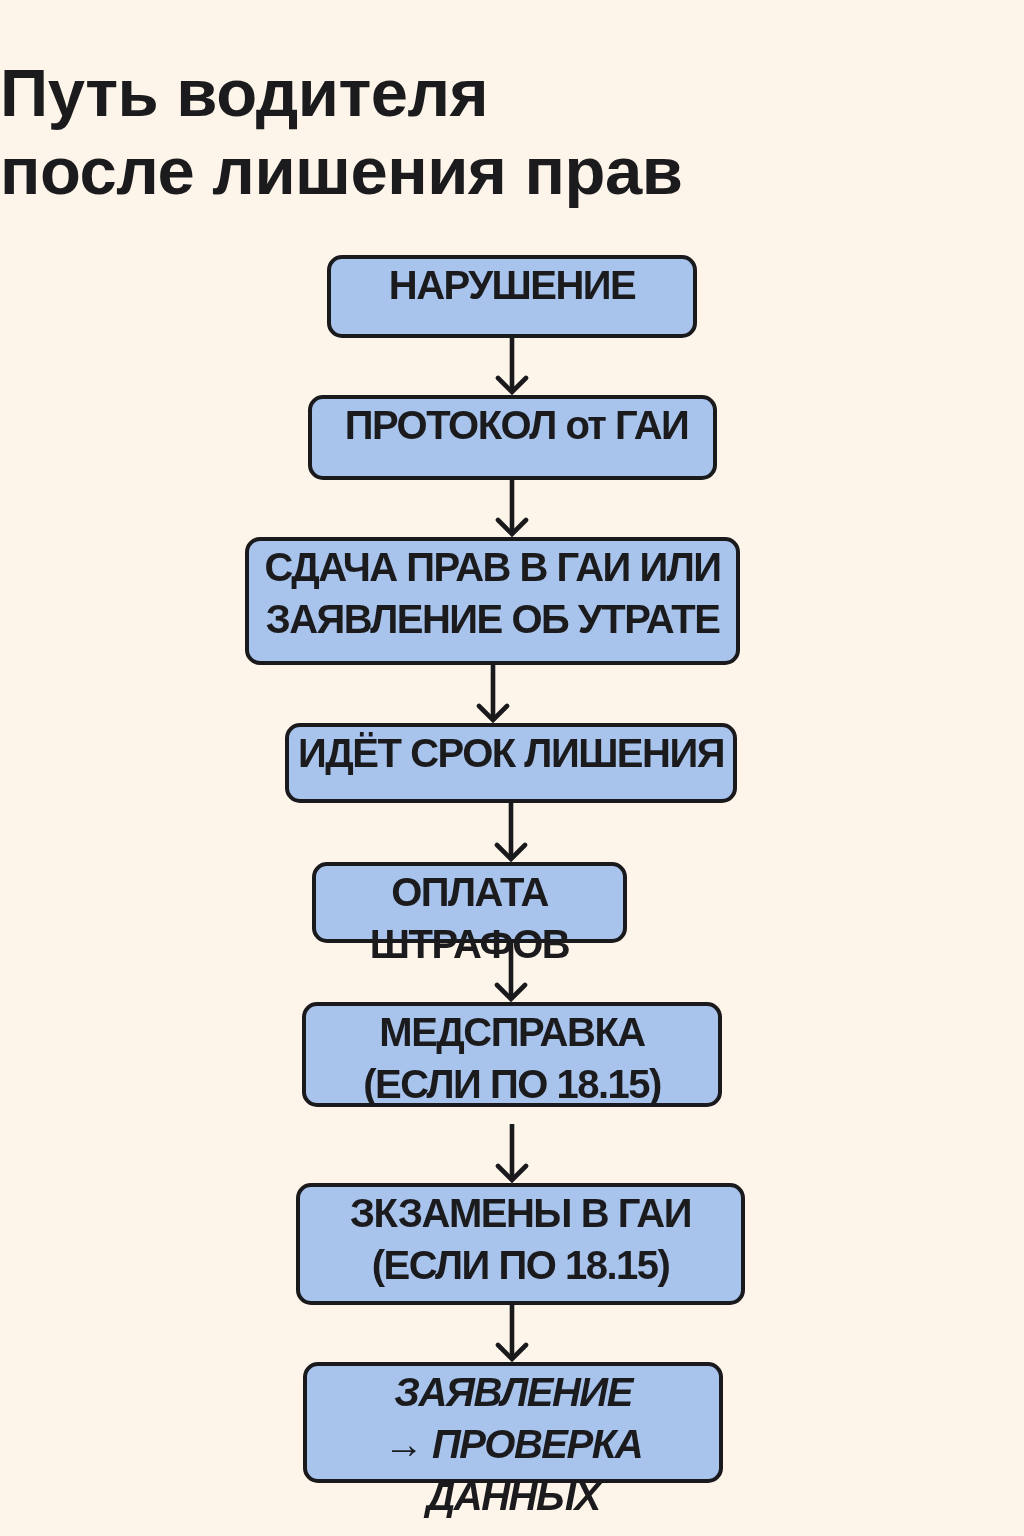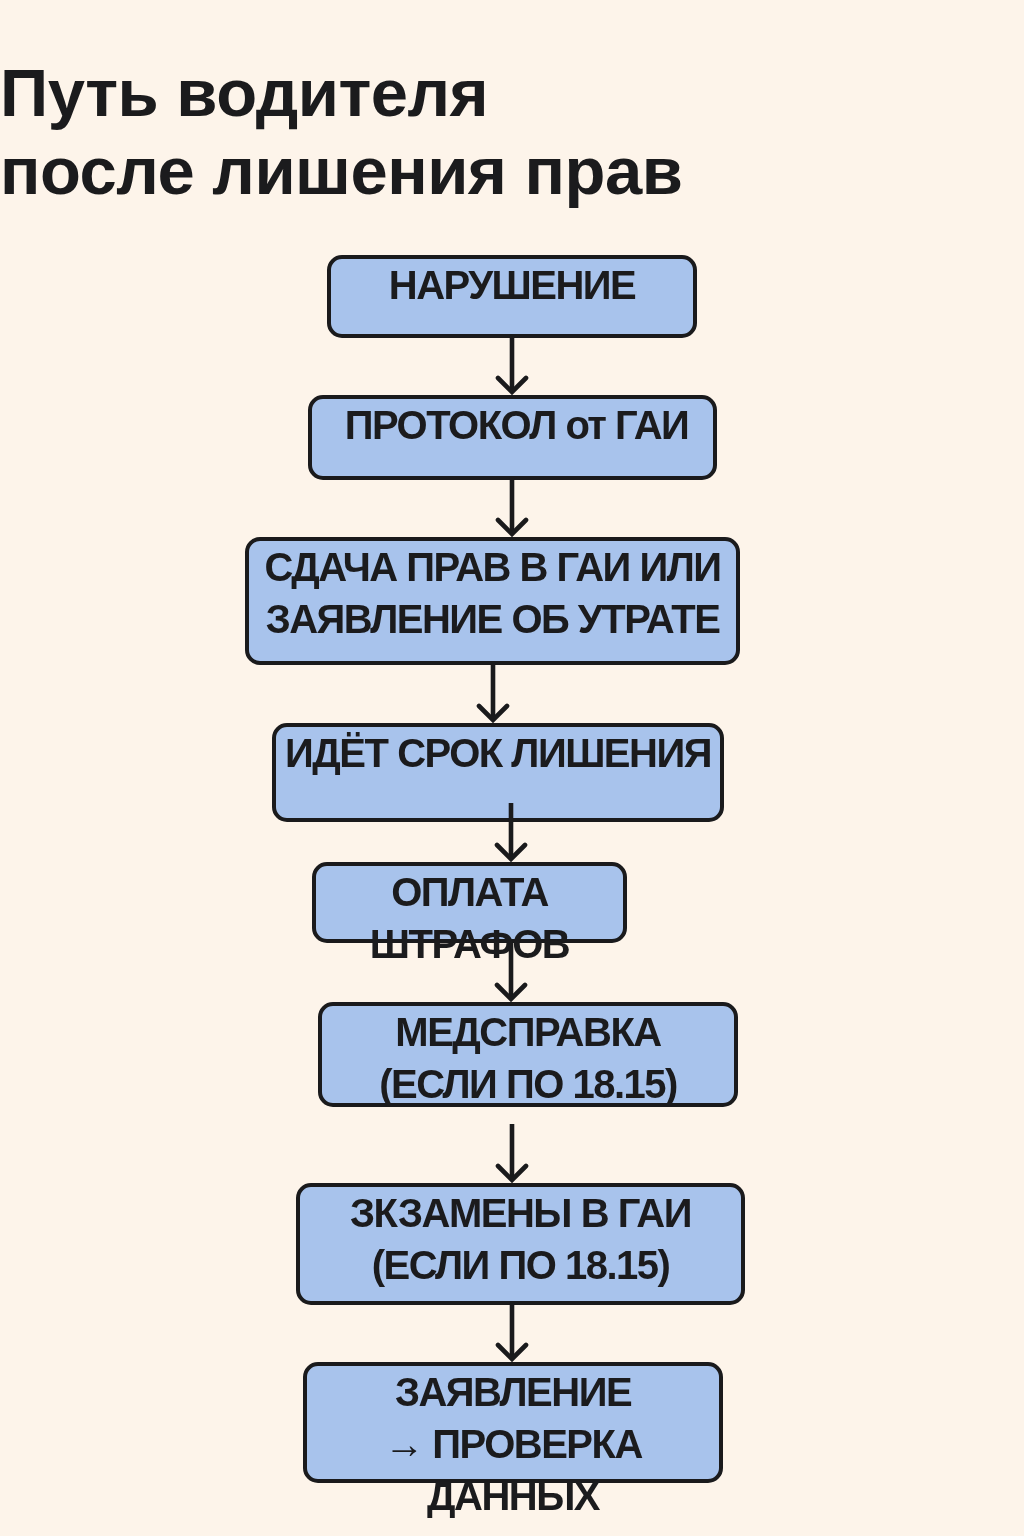--- a/index.html
+++ b/index.html
@@ -94,56 +94,56 @@
   <div class="flow-box" style="left:245px;top:537px;width:495px;height:128px;">
     <span class="box-label">СДАЧА ПРАВ В ГАИ ИЛИ
 ЗАЯВЛЕНИЕ ОБ УТРАТЕ</span>
   </div>
 
   <svg class="arrow" style="left:473px;top:664px;" width="40" height="59" viewBox="0 0 40 59">
     <line x1="20" y1="0" x2="20" y2="55"></line>
     <polyline points="6,42 20,56 34,42"></polyline>
   </svg>
 
-  <div class="flow-box" style="left:272px;top:723px;width:452px;height:99px;">
+  <div class="flow-box" style="left:285px;top:723px;width:452px;height:80px;">
     <span class="box-label">ИДЁТ СРОК ЛИШЕНИЯ</span>
   </div>
 
   <svg class="arrow" style="left:491px;top:803px;" width="40" height="59" viewBox="0 0 40 59">
     <line x1="20" y1="0" x2="20" y2="55"></line>
     <polyline points="6,42 20,56 34,42"></polyline>
   </svg>
 
   <div class="flow-box" style="left:312px;top:862px;width:315px;height:81px;">
     <span class="box-label">ОПЛАТА ШТРАФОВ</span>
   </div>
 
   <svg class="arrow" style="left:491px;top:943px;" width="40" height="59" viewBox="0 0 40 59">
     <line x1="20" y1="0" x2="20" y2="55"></line>
     <polyline points="6,42 20,56 34,42"></polyline>
   </svg>
 
-  <div class="flow-box" style="left:302px;top:1002px;width:420px;height:105px;margin-left:16px;">
+  <div class="flow-box" style="left:302px;top:1002px;width:420px;height:105px;">
     <span class="box-label">МЕДСПРАВКА
 (ЕСЛИ ПО 18.15)</span>
   </div>
 
   <svg class="arrow" style="left:492px;top:1124px;" width="40" height="59" viewBox="0 0 40 59">
     <line x1="20" y1="0" x2="20" y2="55"></line>
     <polyline points="6,42 20,56 34,42"></polyline>
   </svg>
 
   <div class="flow-box" style="left:296px;top:1183px;width:449px;height:122px;">
     <span class="box-label">ЗКЗАМЕНЫ В ГАИ
 (ЕСЛИ ПО 18.15)</span>
   </div>
 
   <svg class="arrow" style="left:492px;top:1303px;" width="40" height="59" viewBox="0 0 40 59">
     <line x1="20" y1="0" x2="20" y2="55"></line>
     <polyline points="6,42 20,56 34,42"></polyline>
   </svg>
 
-  <div class="flow-box" style="left:303px;top:1362px;width:420px;height:121px;">
+  <div class="flow-box" style="left:303px;top:1362px;width:420px;height:121px;font-style:italic;">
     <span class="box-label">ЗАЯВЛЕНИЕ
 → ПРОВЕРКА ДАННЫХ</span>
   </div>
 
 </div>
 
 </body></html>

